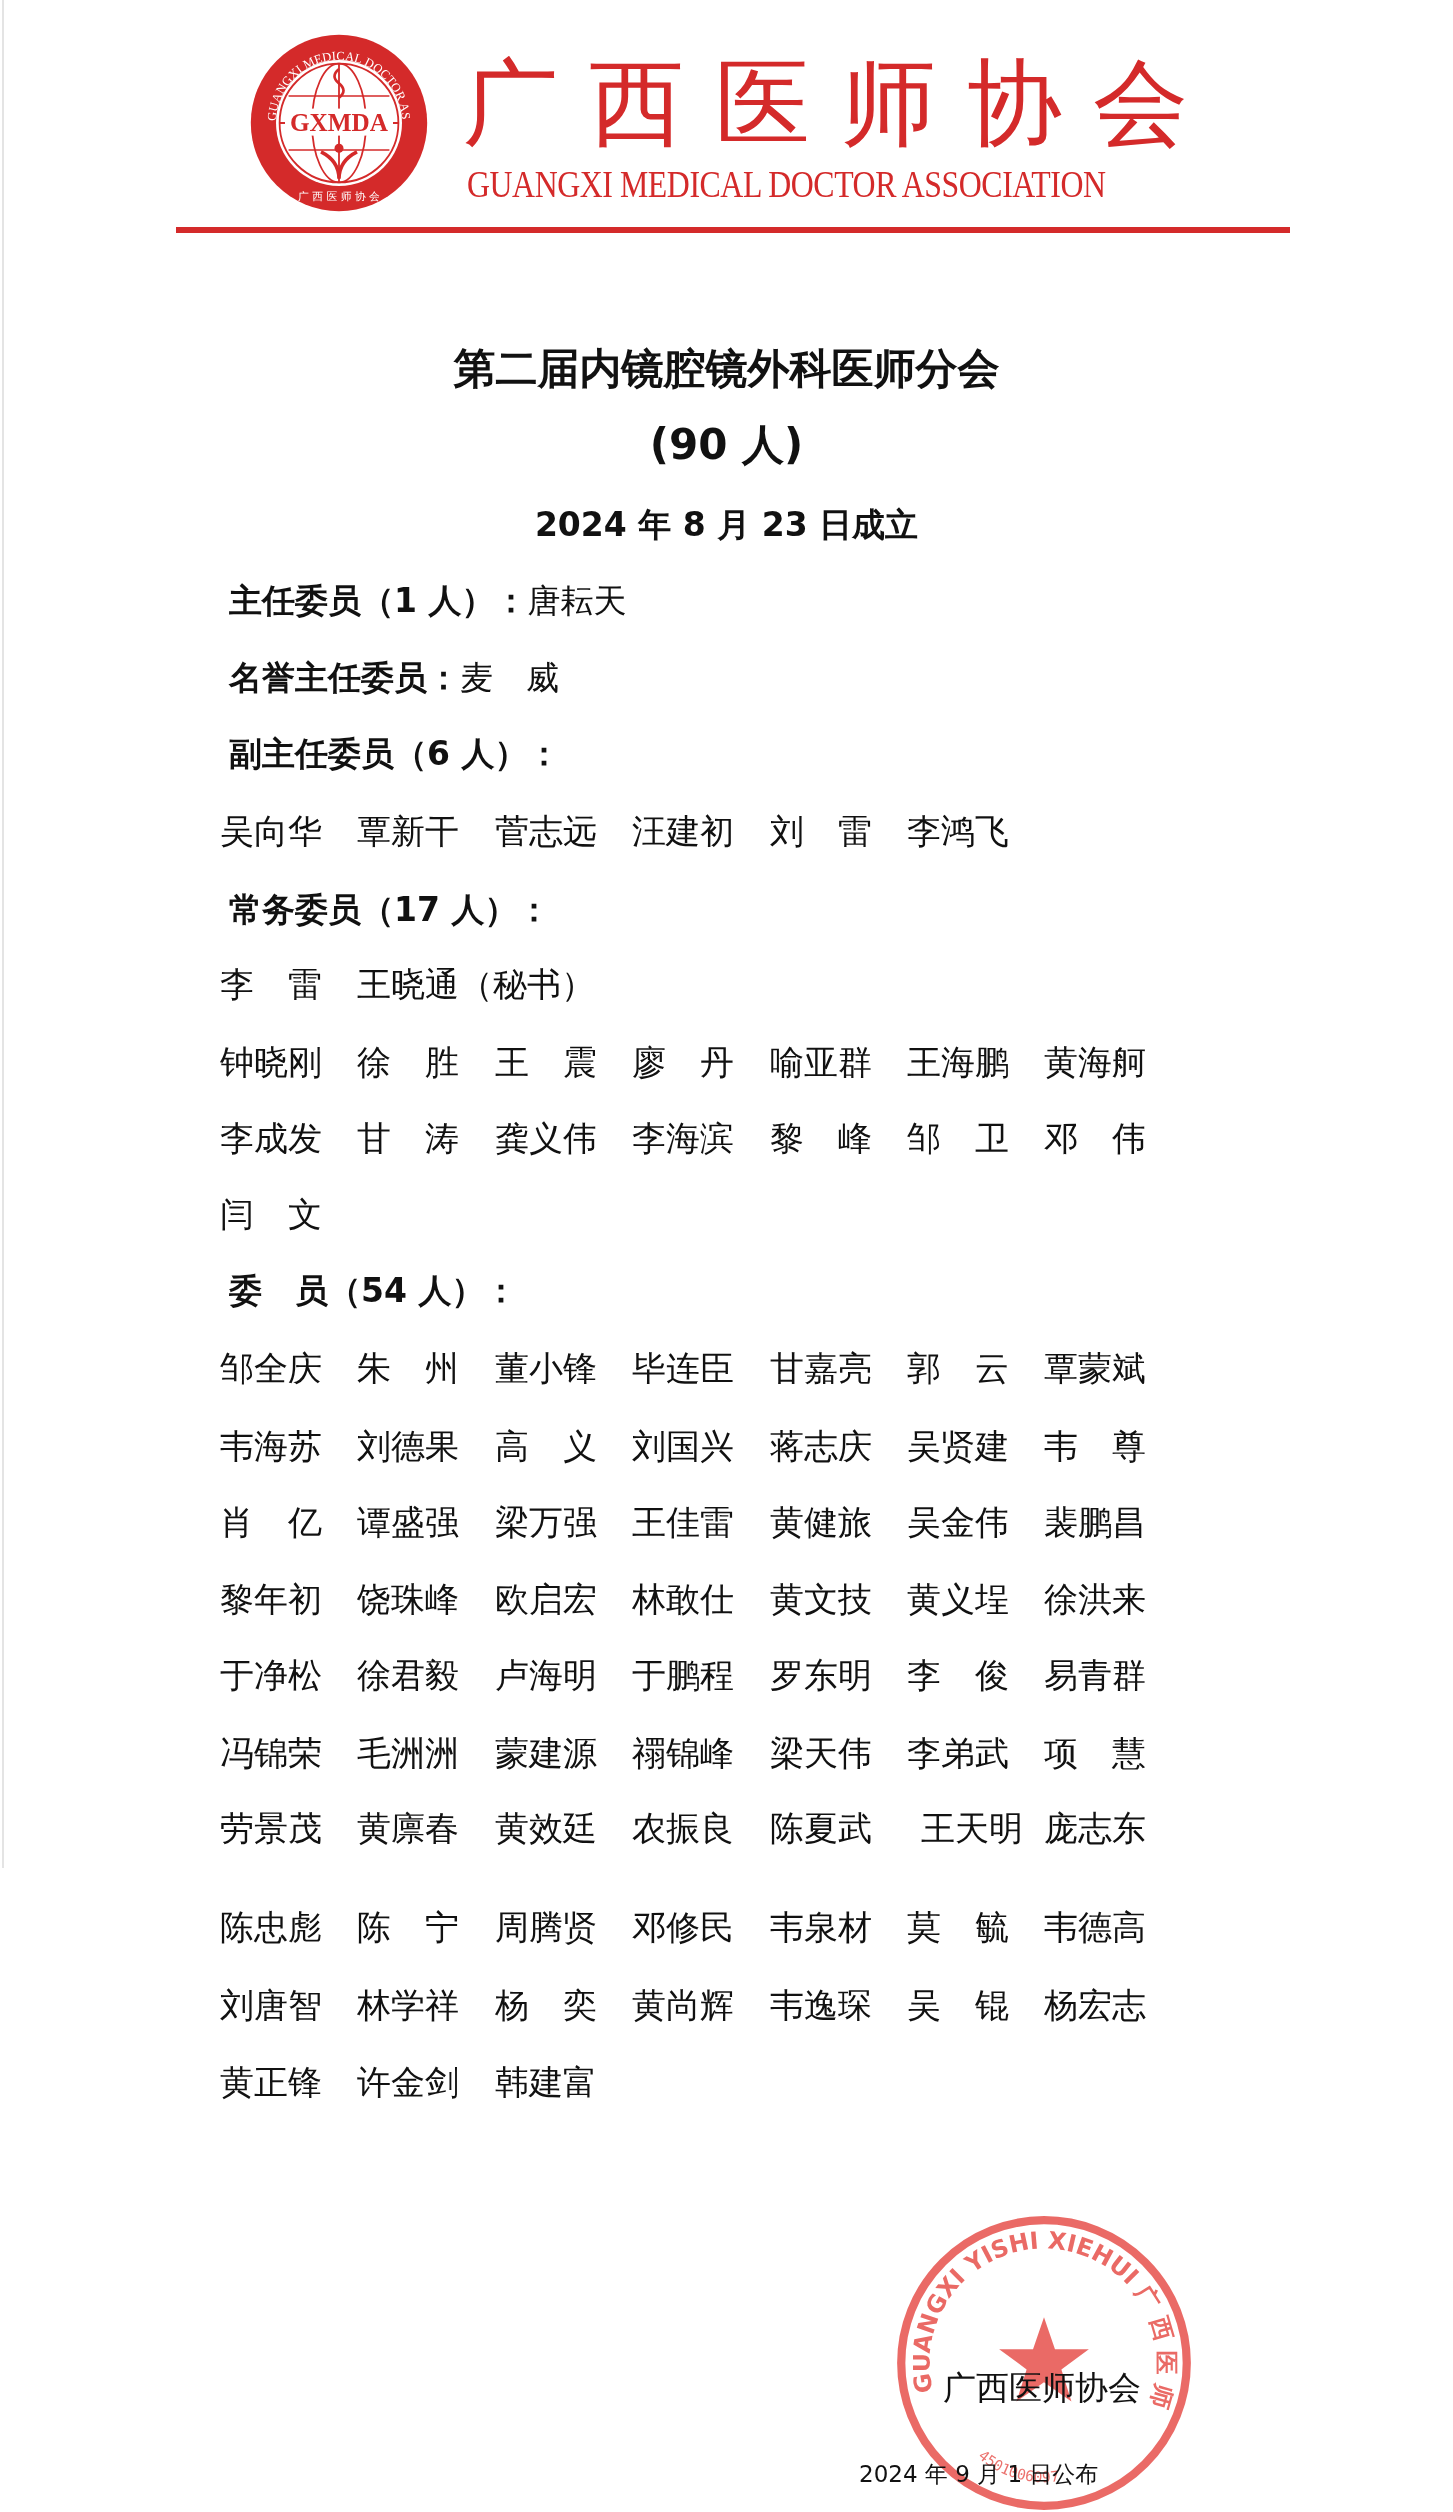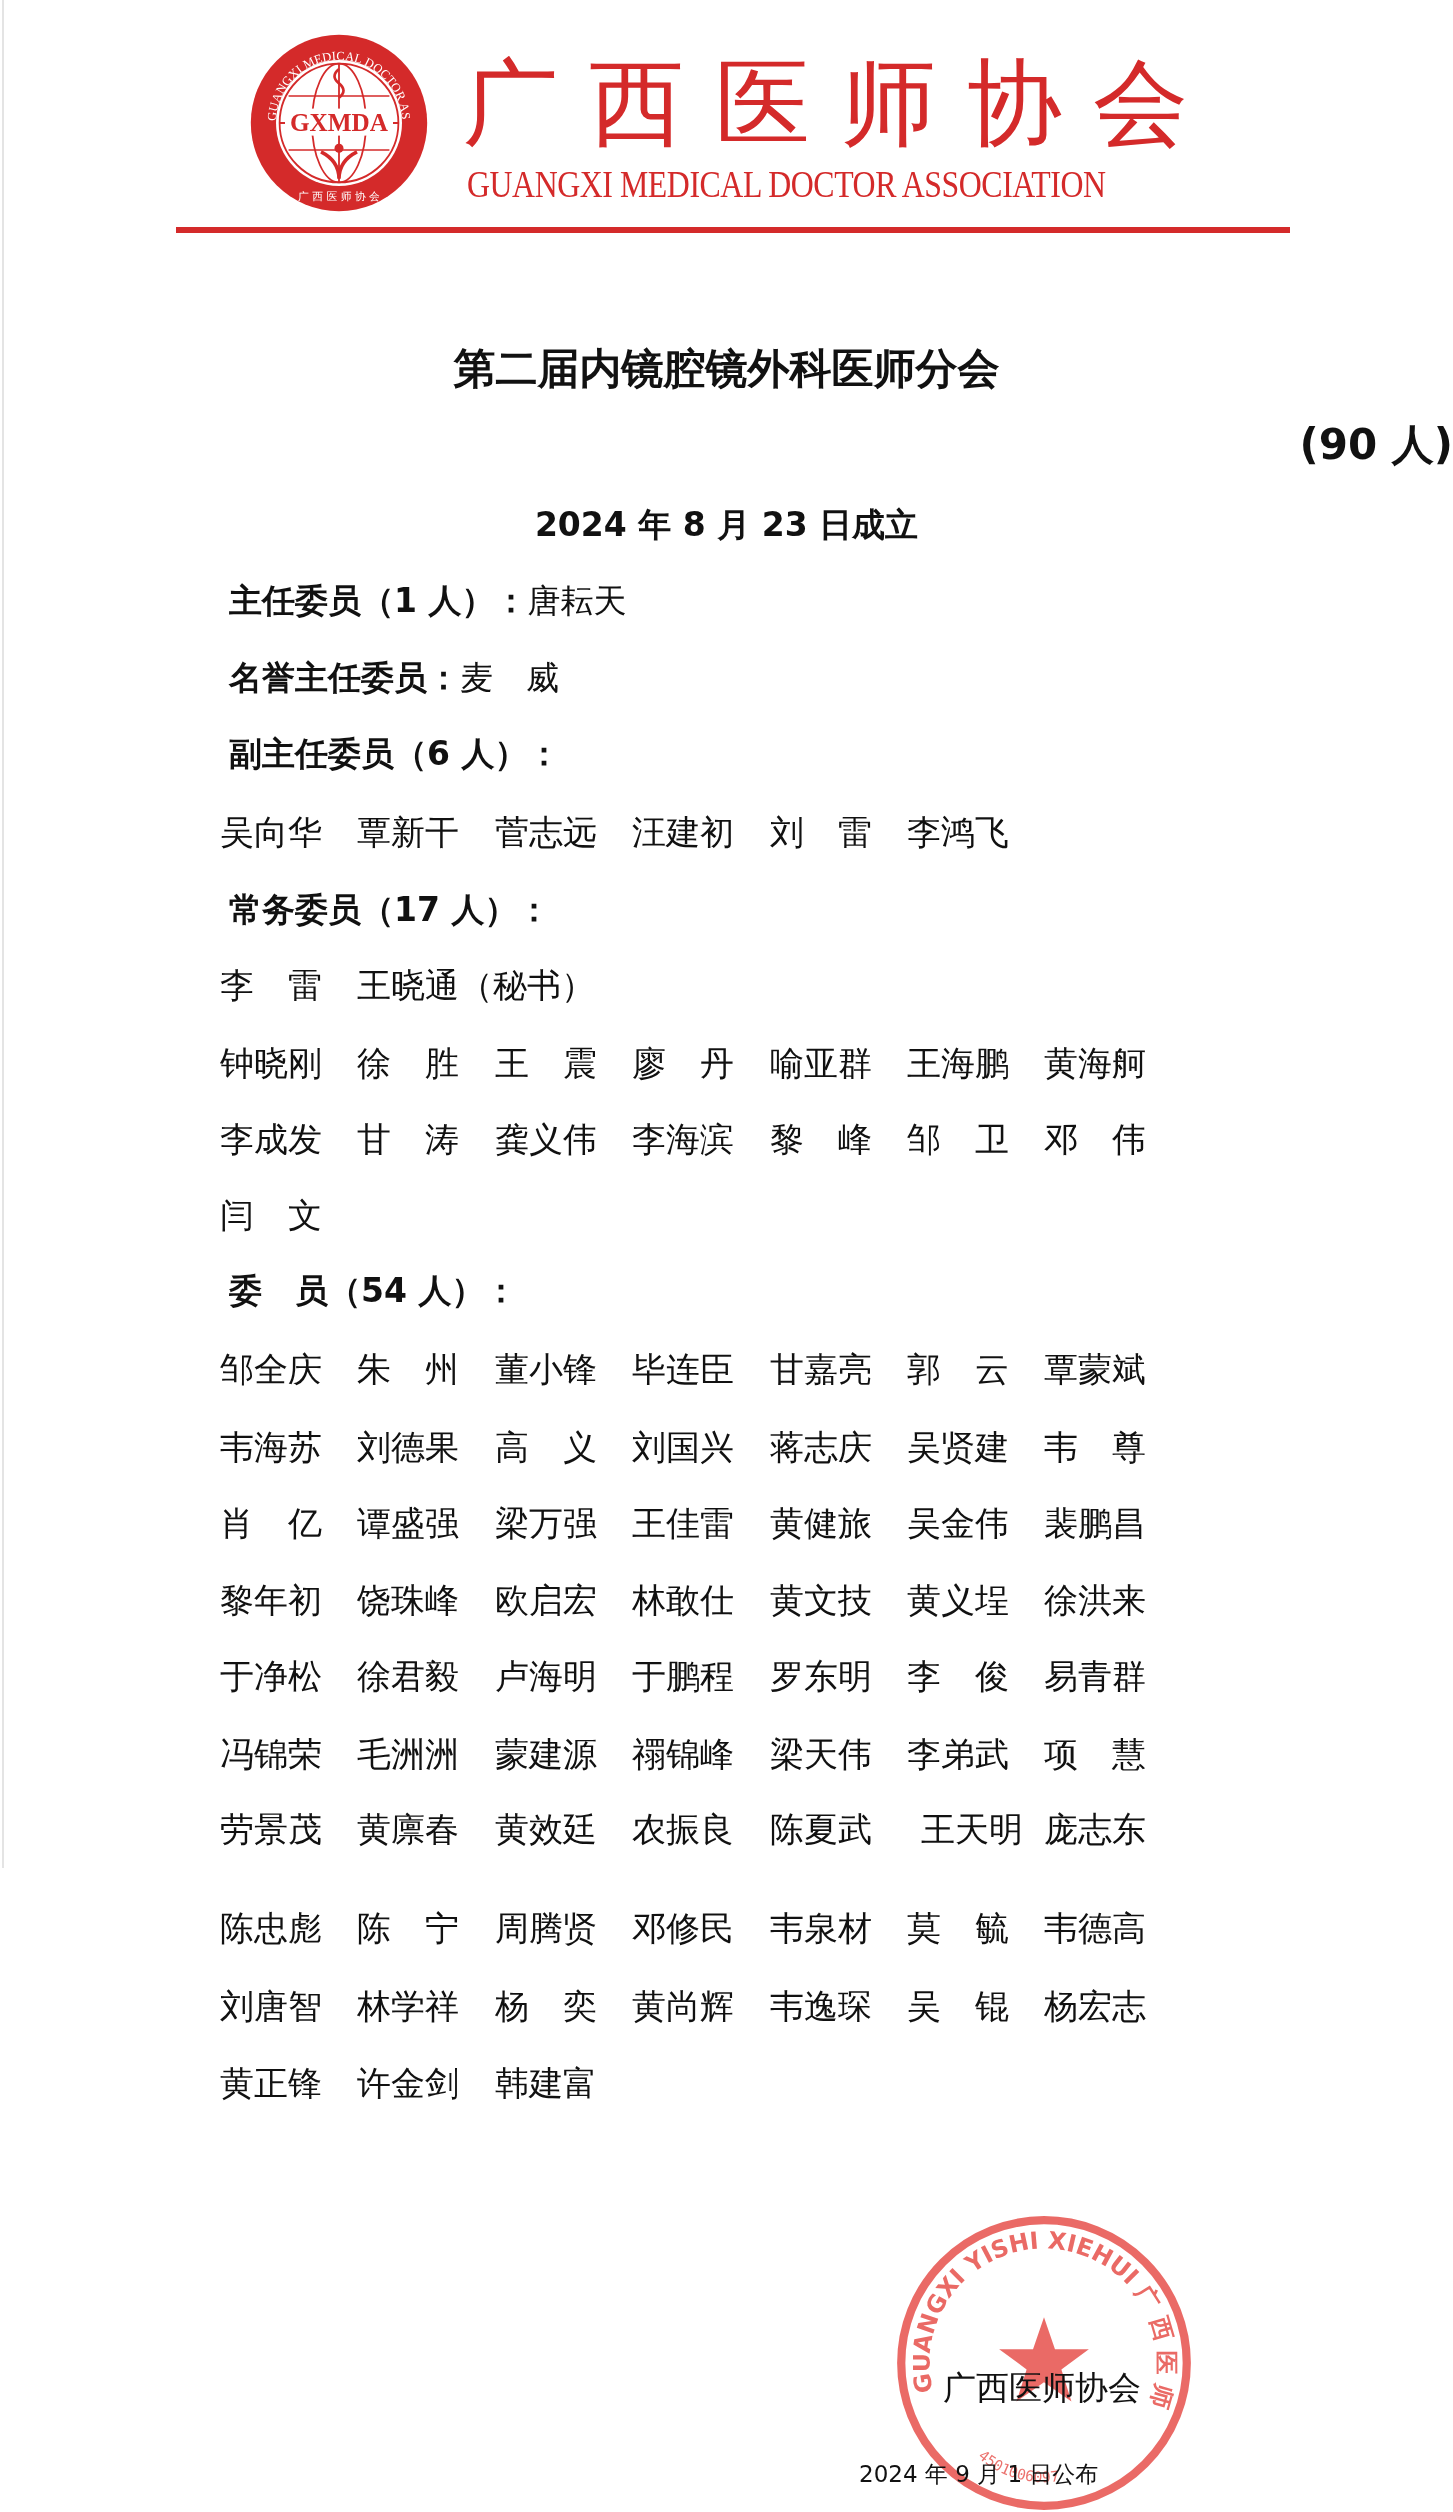--- a/index.html
+++ b/index.html
@@ -11,26 +11,26 @@
               font-family:"DejaVu Serif","Liberation Serif",serif; color:#d42a2a;
               font-size:95px; line-height:110px; letter-spacing:31px; white-space:nowrap; }
   .brand-en { position:absolute; left:467px; top:165px; width:742px; height:40px;
               font-family:"Liberation Serif","DejaVu Serif",serif; color:#d42a2a;
               font-size:37px; line-height:40px; white-space:nowrap;
               transform:scaleX(0.86); transform-origin:left center; letter-spacing:-0.5px; }
   .rule { position:absolute; left:176px; top:227px; width:1114px; height:6.4px; background:#d42a2a; }
 
   .title { position:absolute; left:0; width:1453px; text-align:center; font-weight:bold; color:#111; }
   .title.t1 { top:341px; font-size:42px; line-height:55px; }
-  .title.t2 { top:417px; font-size:42px; line-height:55px;text-align:right; }
+  .title.t2 { top:417px; font-size:42px; line-height:55px; }
   .title.t3 { top:502px; font-size:33px; line-height:46px; }
 
   .line { position:absolute; left:220px; height:46px; font-size:33px; line-height:46px; white-space:nowrap;margin-left:9px; }
   .label { font-weight:bold; }
-  .names { position:absolute; left:220px; height:46px; width:1007px; font-size:34px; line-height:46px; }
+  .names { position:absolute; left:220px; height:46px; width:1007px; font-size:34px; line-height:46px;font-family:Liberation Serif, serif; }
   .names span { position:absolute; top:0; width:137px; white-space:nowrap; }
 
   .stamp { position:absolute; left:893px; top:2212px; width:302px; height:302px; }
   .footer-org { position:absolute; left:943px; top:2365px; font-size:33px; line-height:46px; color:#111; white-space:nowrap; }
   .footer-date { position:absolute; left:859px; top:2451px; font-size:23px; line-height:46px; color:#111; white-space:nowrap; }
 </style>
 </head>
 <body>
 
 <div class="edge-line"></div>

